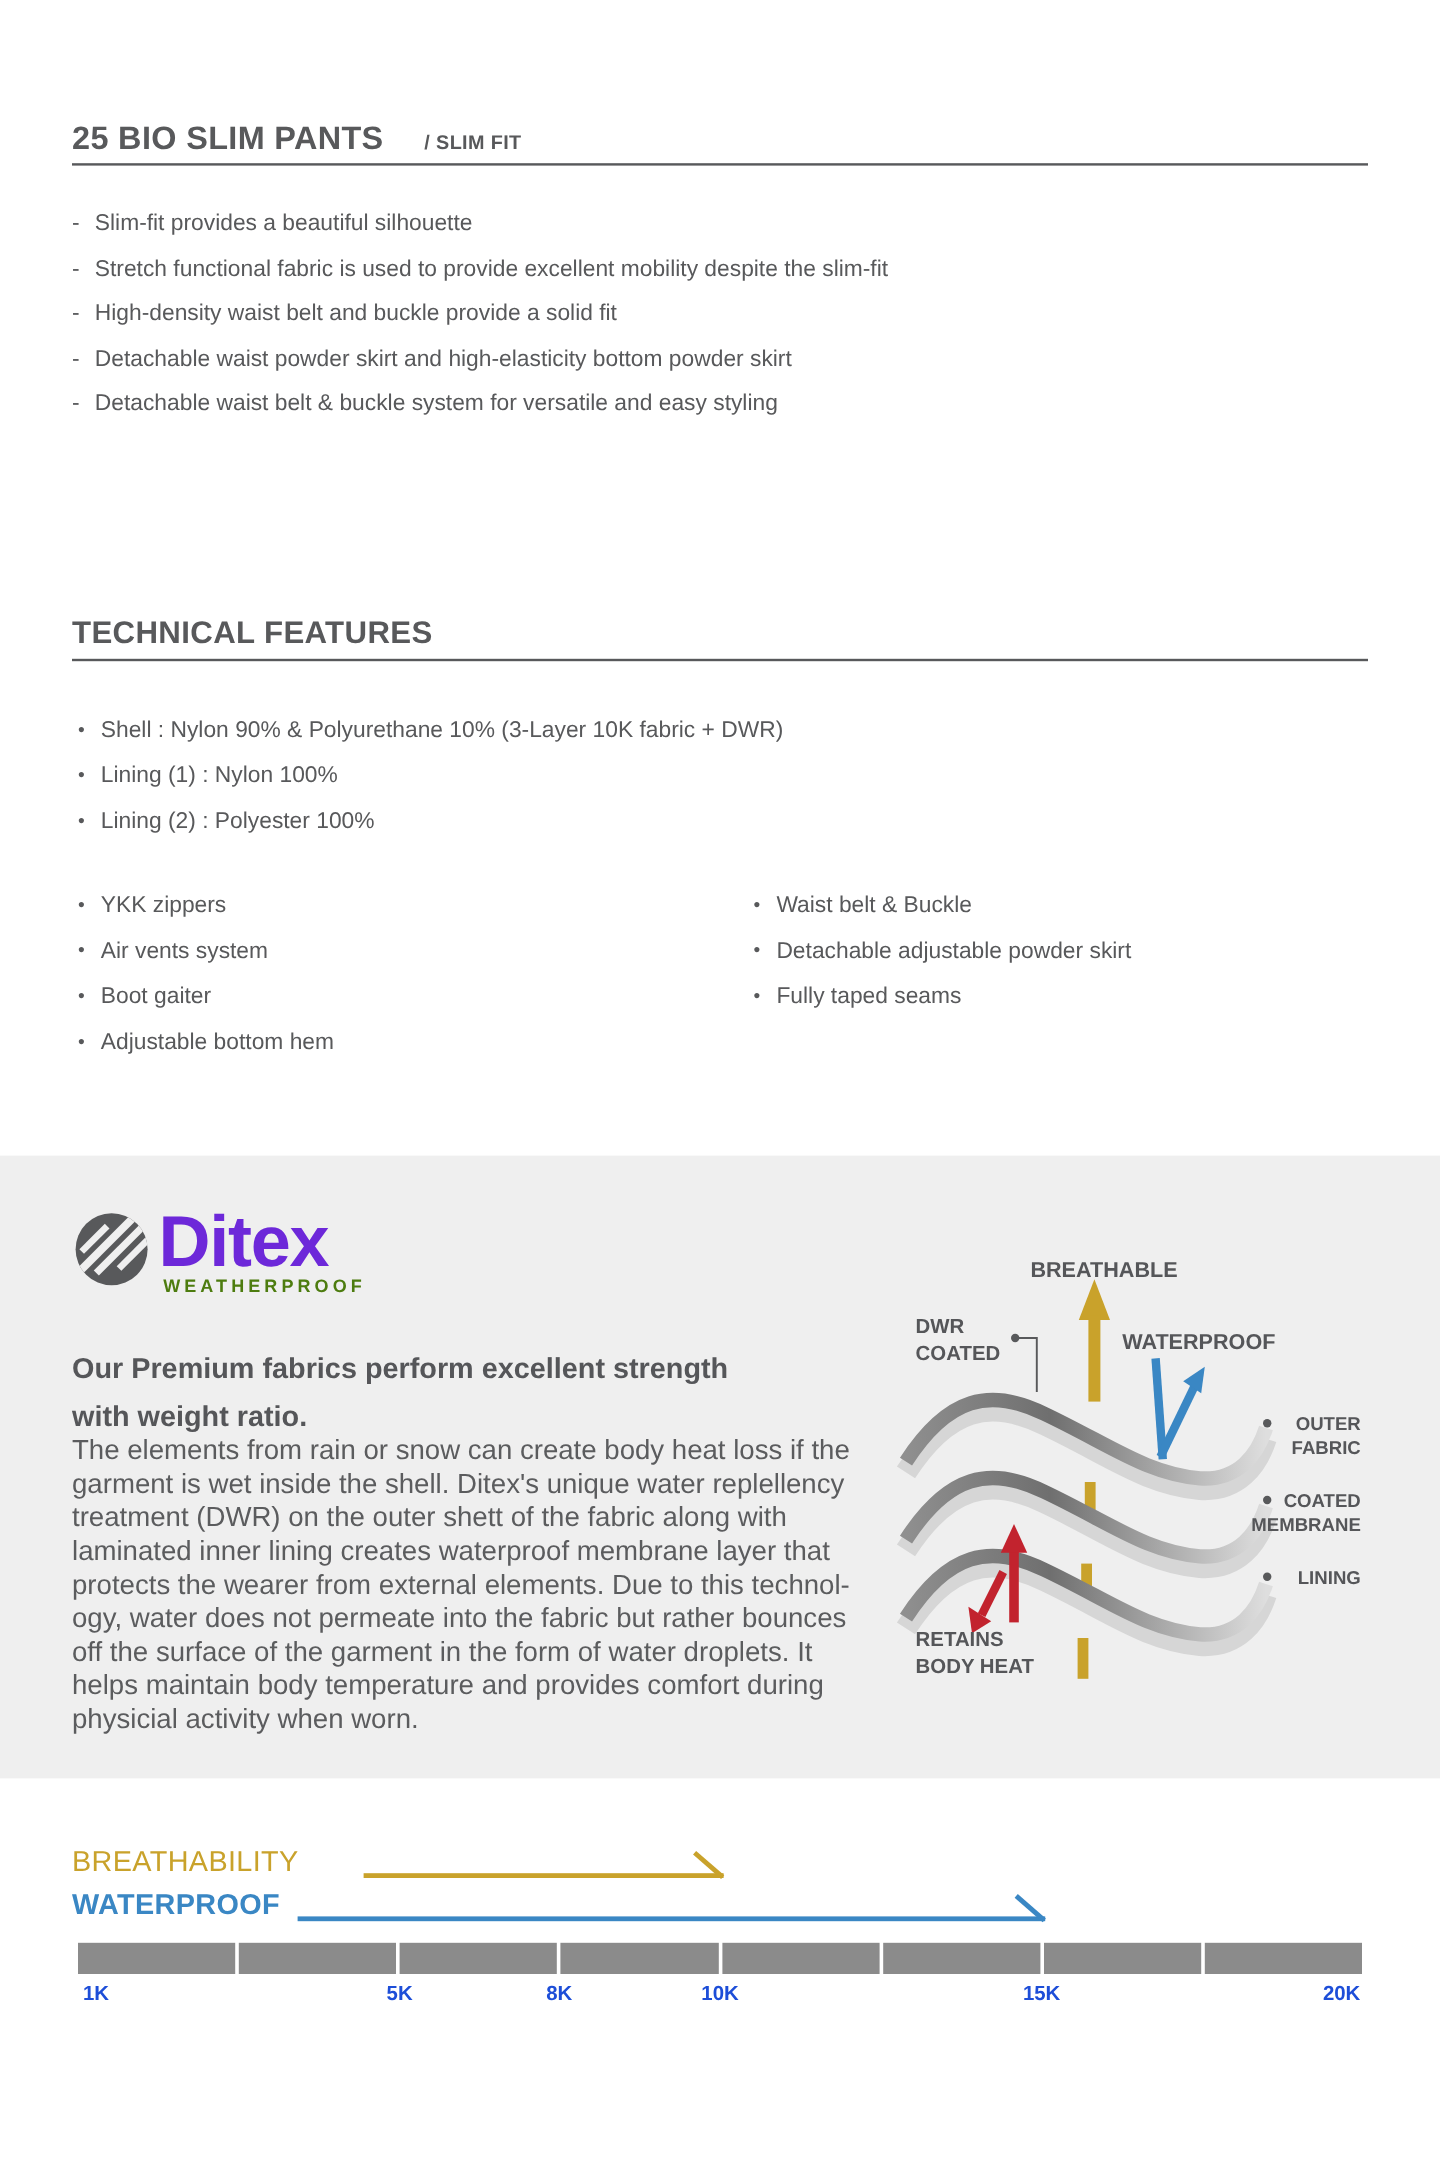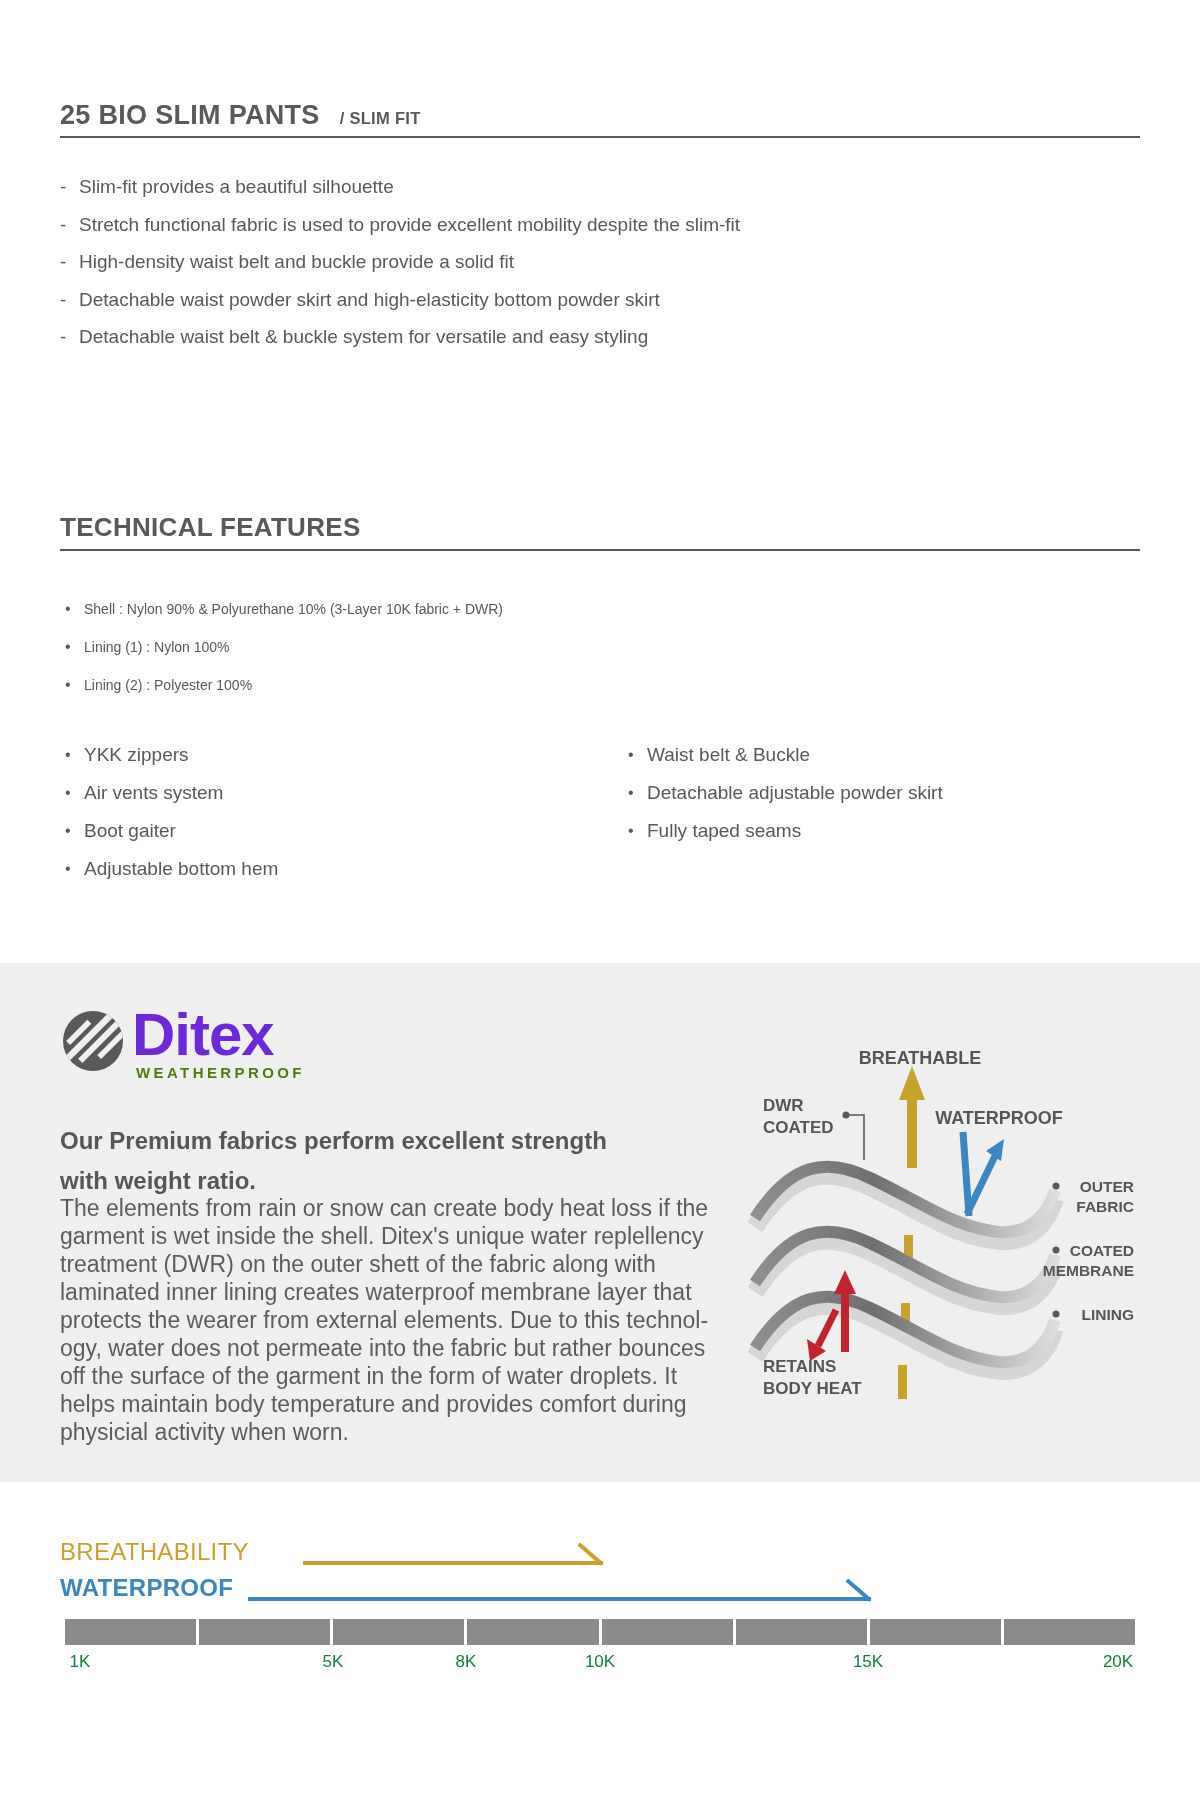--- a/index.html
+++ b/index.html
@@ -1,34 +1,34 @@
 <!DOCTYPE html>
 <html><head>
 <meta charset="utf-8">
 <style>
   html,body{margin:0;padding:0;background:#ffffff;}
   .page{position:relative;width:1200px;height:1800px;background:#ffffff;overflow:hidden;
         font-family:"Liberation Sans",sans-serif;color:#58595B;}
 
   
-  .title-row{position:absolute;left:60px;top:100px;display:flex;align-items:baseline;}
+  .title-row{position:absolute;left:60px;top:100px;display:flex;align-items:baseline;gap:14px;}
   .title{font-size:27px;font-weight:bold;letter-spacing:.3px;}
   .fit{font-size:16.5px;font-weight:bold;letter-spacing:.3px;margin-left:20px;}
   .rule{position:absolute;left:60px;width:1080px;height:2px;background:#58595B;}
   .rule1{top:136px;}
   .rule2{top:549px;}
 
   
   .highlights{position:absolute;left:60px;top:168px;font-size:19px;line-height:37.5px;}
   .dash-item{position:relative;padding-left:19px;}
   .dash-item::before{content:"-";position:absolute;left:0;top:0;}
 
   
   .tech-heading{position:absolute;left:60px;top:512px;font-size:26px;font-weight:bold;letter-spacing:.3px;}
-  .materials{position:absolute;left:62px;top:590px;font-size:14px;line-height:38px;}
+  .materials{position:absolute;left:62px;top:590px;font-size:19px;line-height:38px;}
   .feat-left{position:absolute;left:62px;top:736px;font-size:19px;line-height:38px;}
   .feat-right{position:absolute;left:625px;top:736px;font-size:19px;line-height:38px;}
   .dot-item{position:relative;padding-left:22px;}
   .dot-item::before{content:"\2022";position:absolute;left:3px;top:0;font-size:16px;}
 
   
   .gray-panel{position:absolute;left:0;top:963px;width:1200px;height:519px;background:#EFEFEF;}
   .logo-mark{position:absolute;left:62px;top:1010px;}
   .brand{position:absolute;left:132px;top:1005px;font-size:60px;font-weight:bold;line-height:60px;letter-spacing:-1px;color:#6d28d9;}
   .brand-sub{position:absolute;left:136px;top:1064px;font-size:15px;font-weight:bold;letter-spacing:3.4px;color:#4d7c0f;}
@@ -40,21 +40,21 @@
   .breath-label{position:absolute;left:60px;top:1538px;font-size:24px;font-weight:normal;color:#C9A22B;letter-spacing:.3px;}
   .water-label{position:absolute;left:60px;top:1574px;font-size:24px;font-weight:bold;color:#3A87C4;letter-spacing:.3px;}
   .lead-line{position:absolute;height:3.5px;}
   .breath-line{left:303px;top:1561px;width:300px;background:#C9A22B;}
   .water-line{left:248px;top:1597px;width:623px;background:#3A87C4;}
   .lead-tick{position:absolute;width:31px;height:3.5px;transform:rotate(41deg);transform-origin:left center;}
   .breath-tick{left:579px;top:1542px;background:#C9A22B;}
   .water-tick{left:847px;top:1578px;background:#3A87C4;}
   .scale-bar{position:absolute;left:65px;top:1619px;width:1070px;height:26px;display:flex;gap:3px;}
   .scale-bar .seg{flex:1;background:#8B8B8B;}
-  .tick-label{position:absolute;top:1652px;transform:translateX(-50%);font-size:17px;font-weight:normal;color:#15803d;}
+  .tick-label{position:absolute;top:1652px;transform:translateX(-50%);font-size:17px;font-weight:bold;color:#1d4ed8;}
 </style>
 </head>
 <body>
 
 <div class="page">
 
   <div class="title-row">
     <span class="title">25 BIO SLIM PANTS</span>
     <span class="fit">/ SLIM FIT</span>
   </div>

